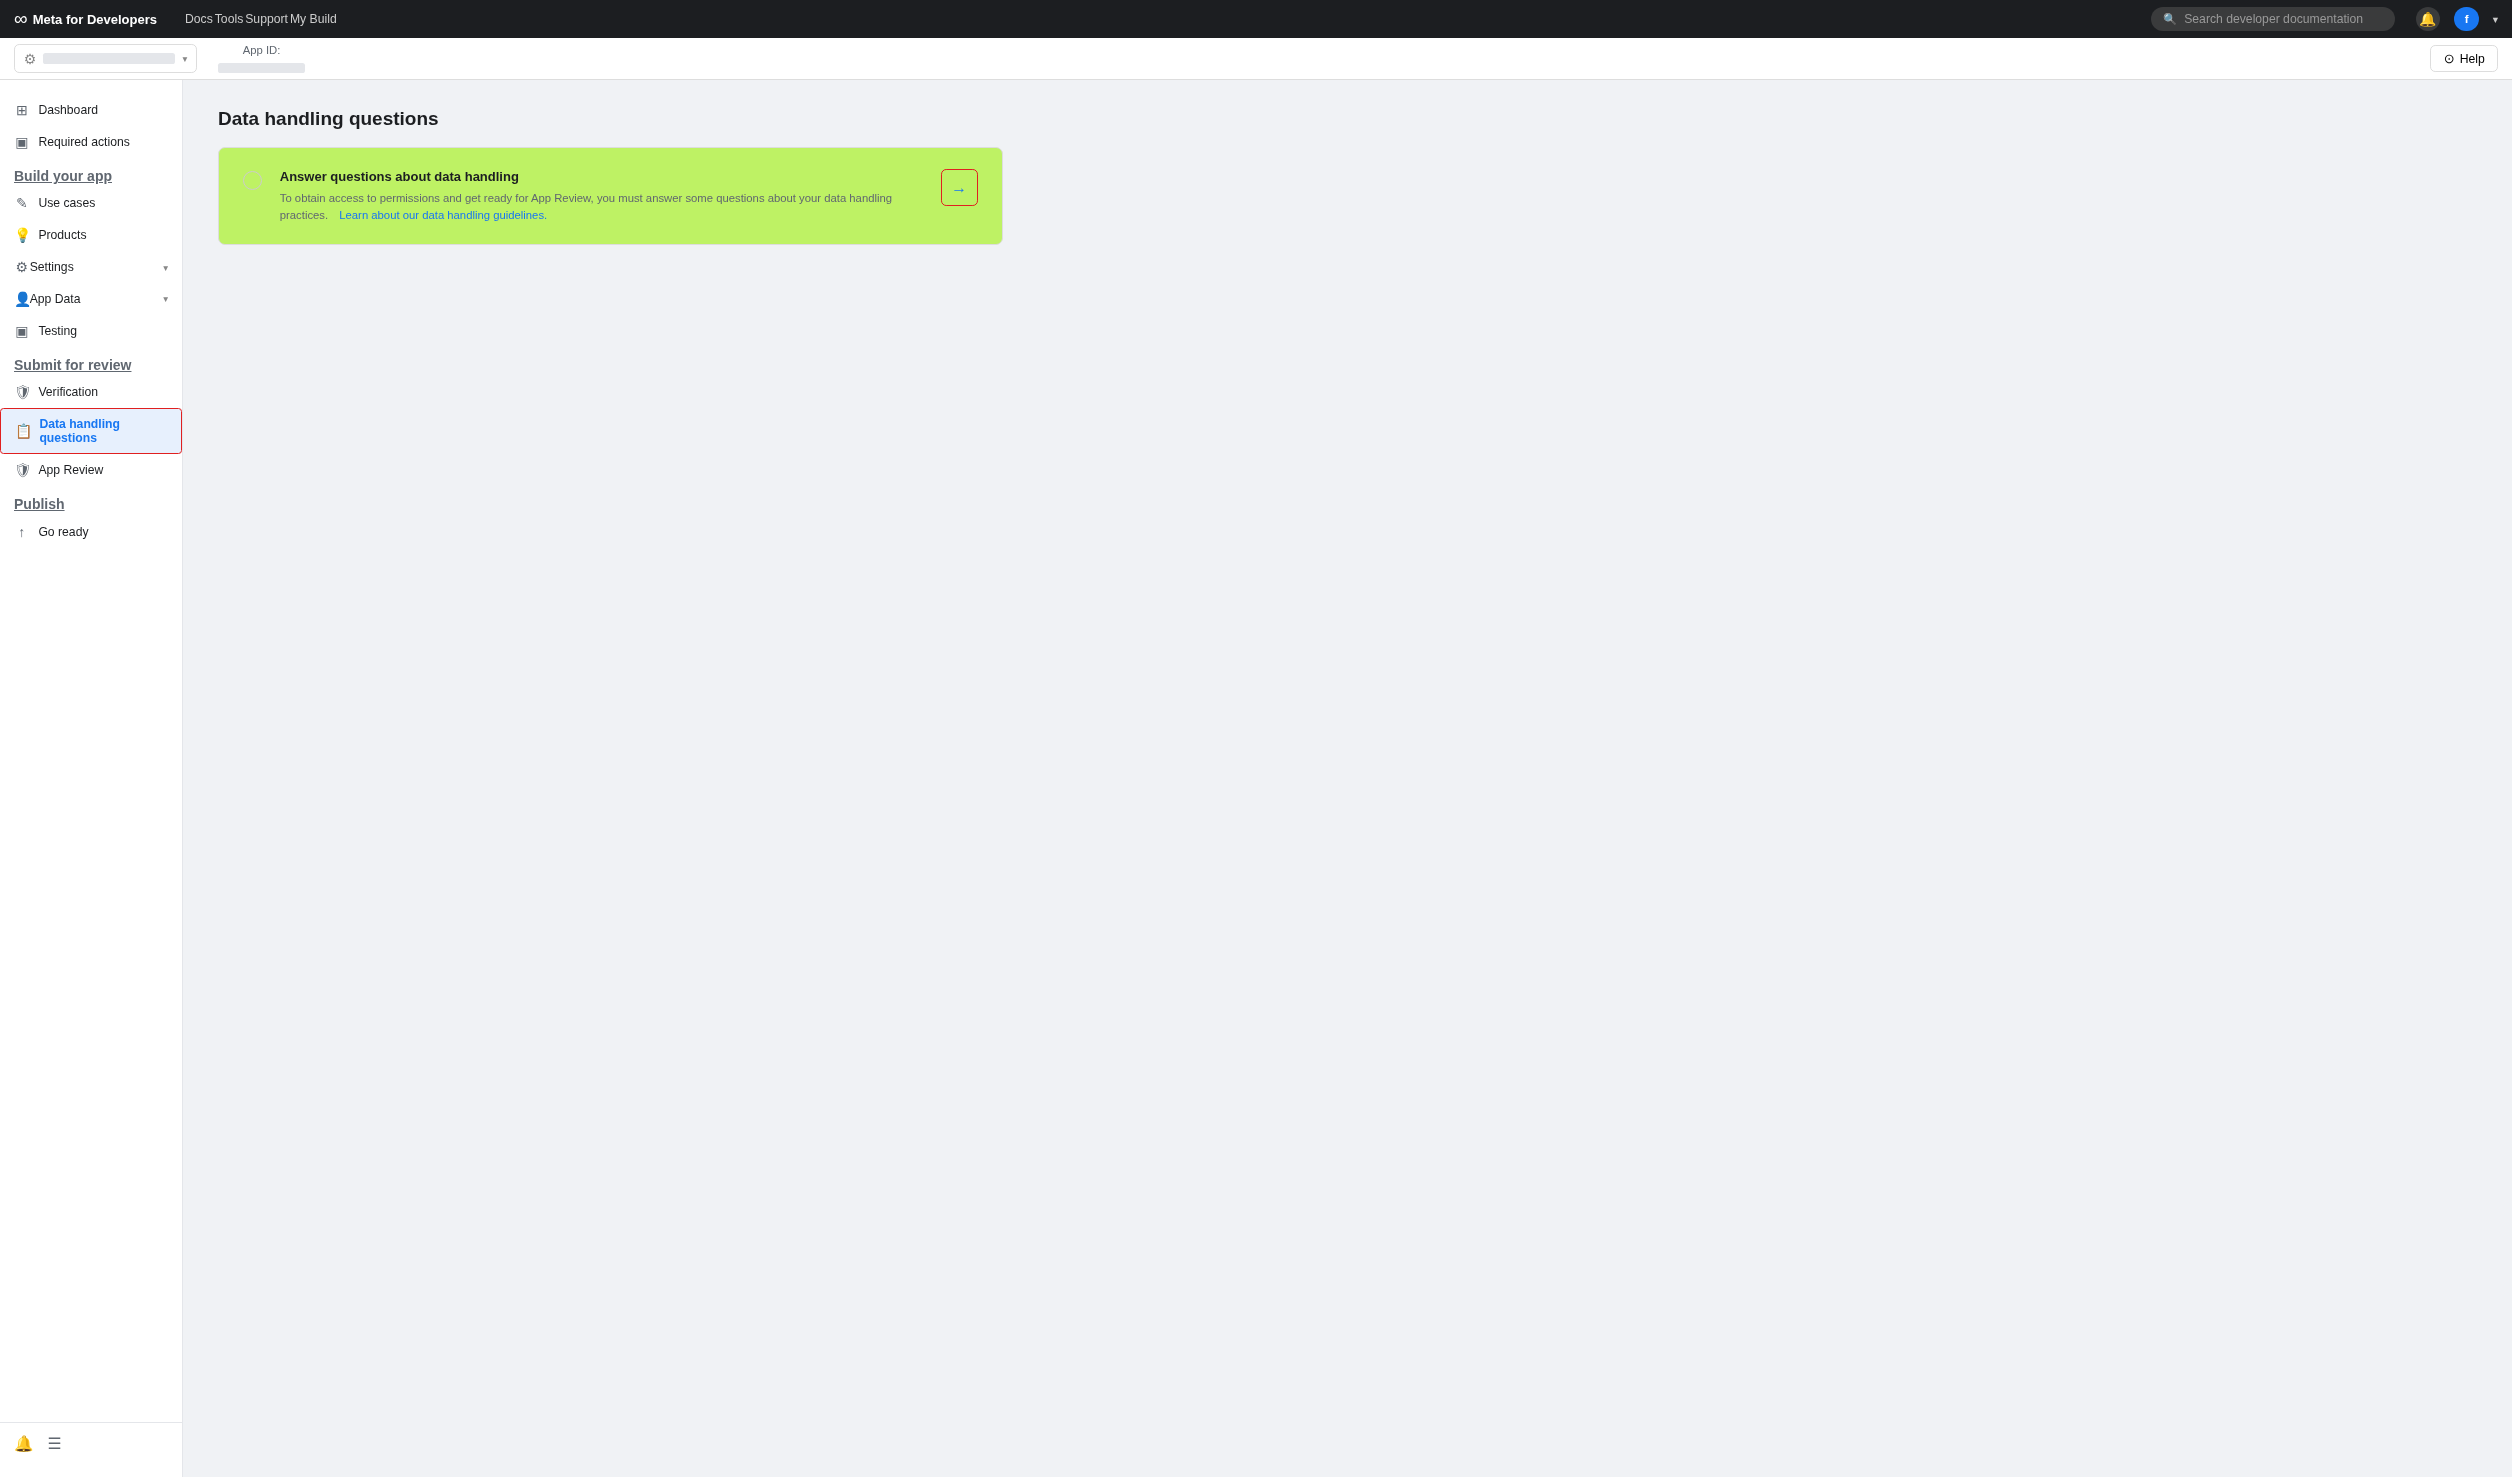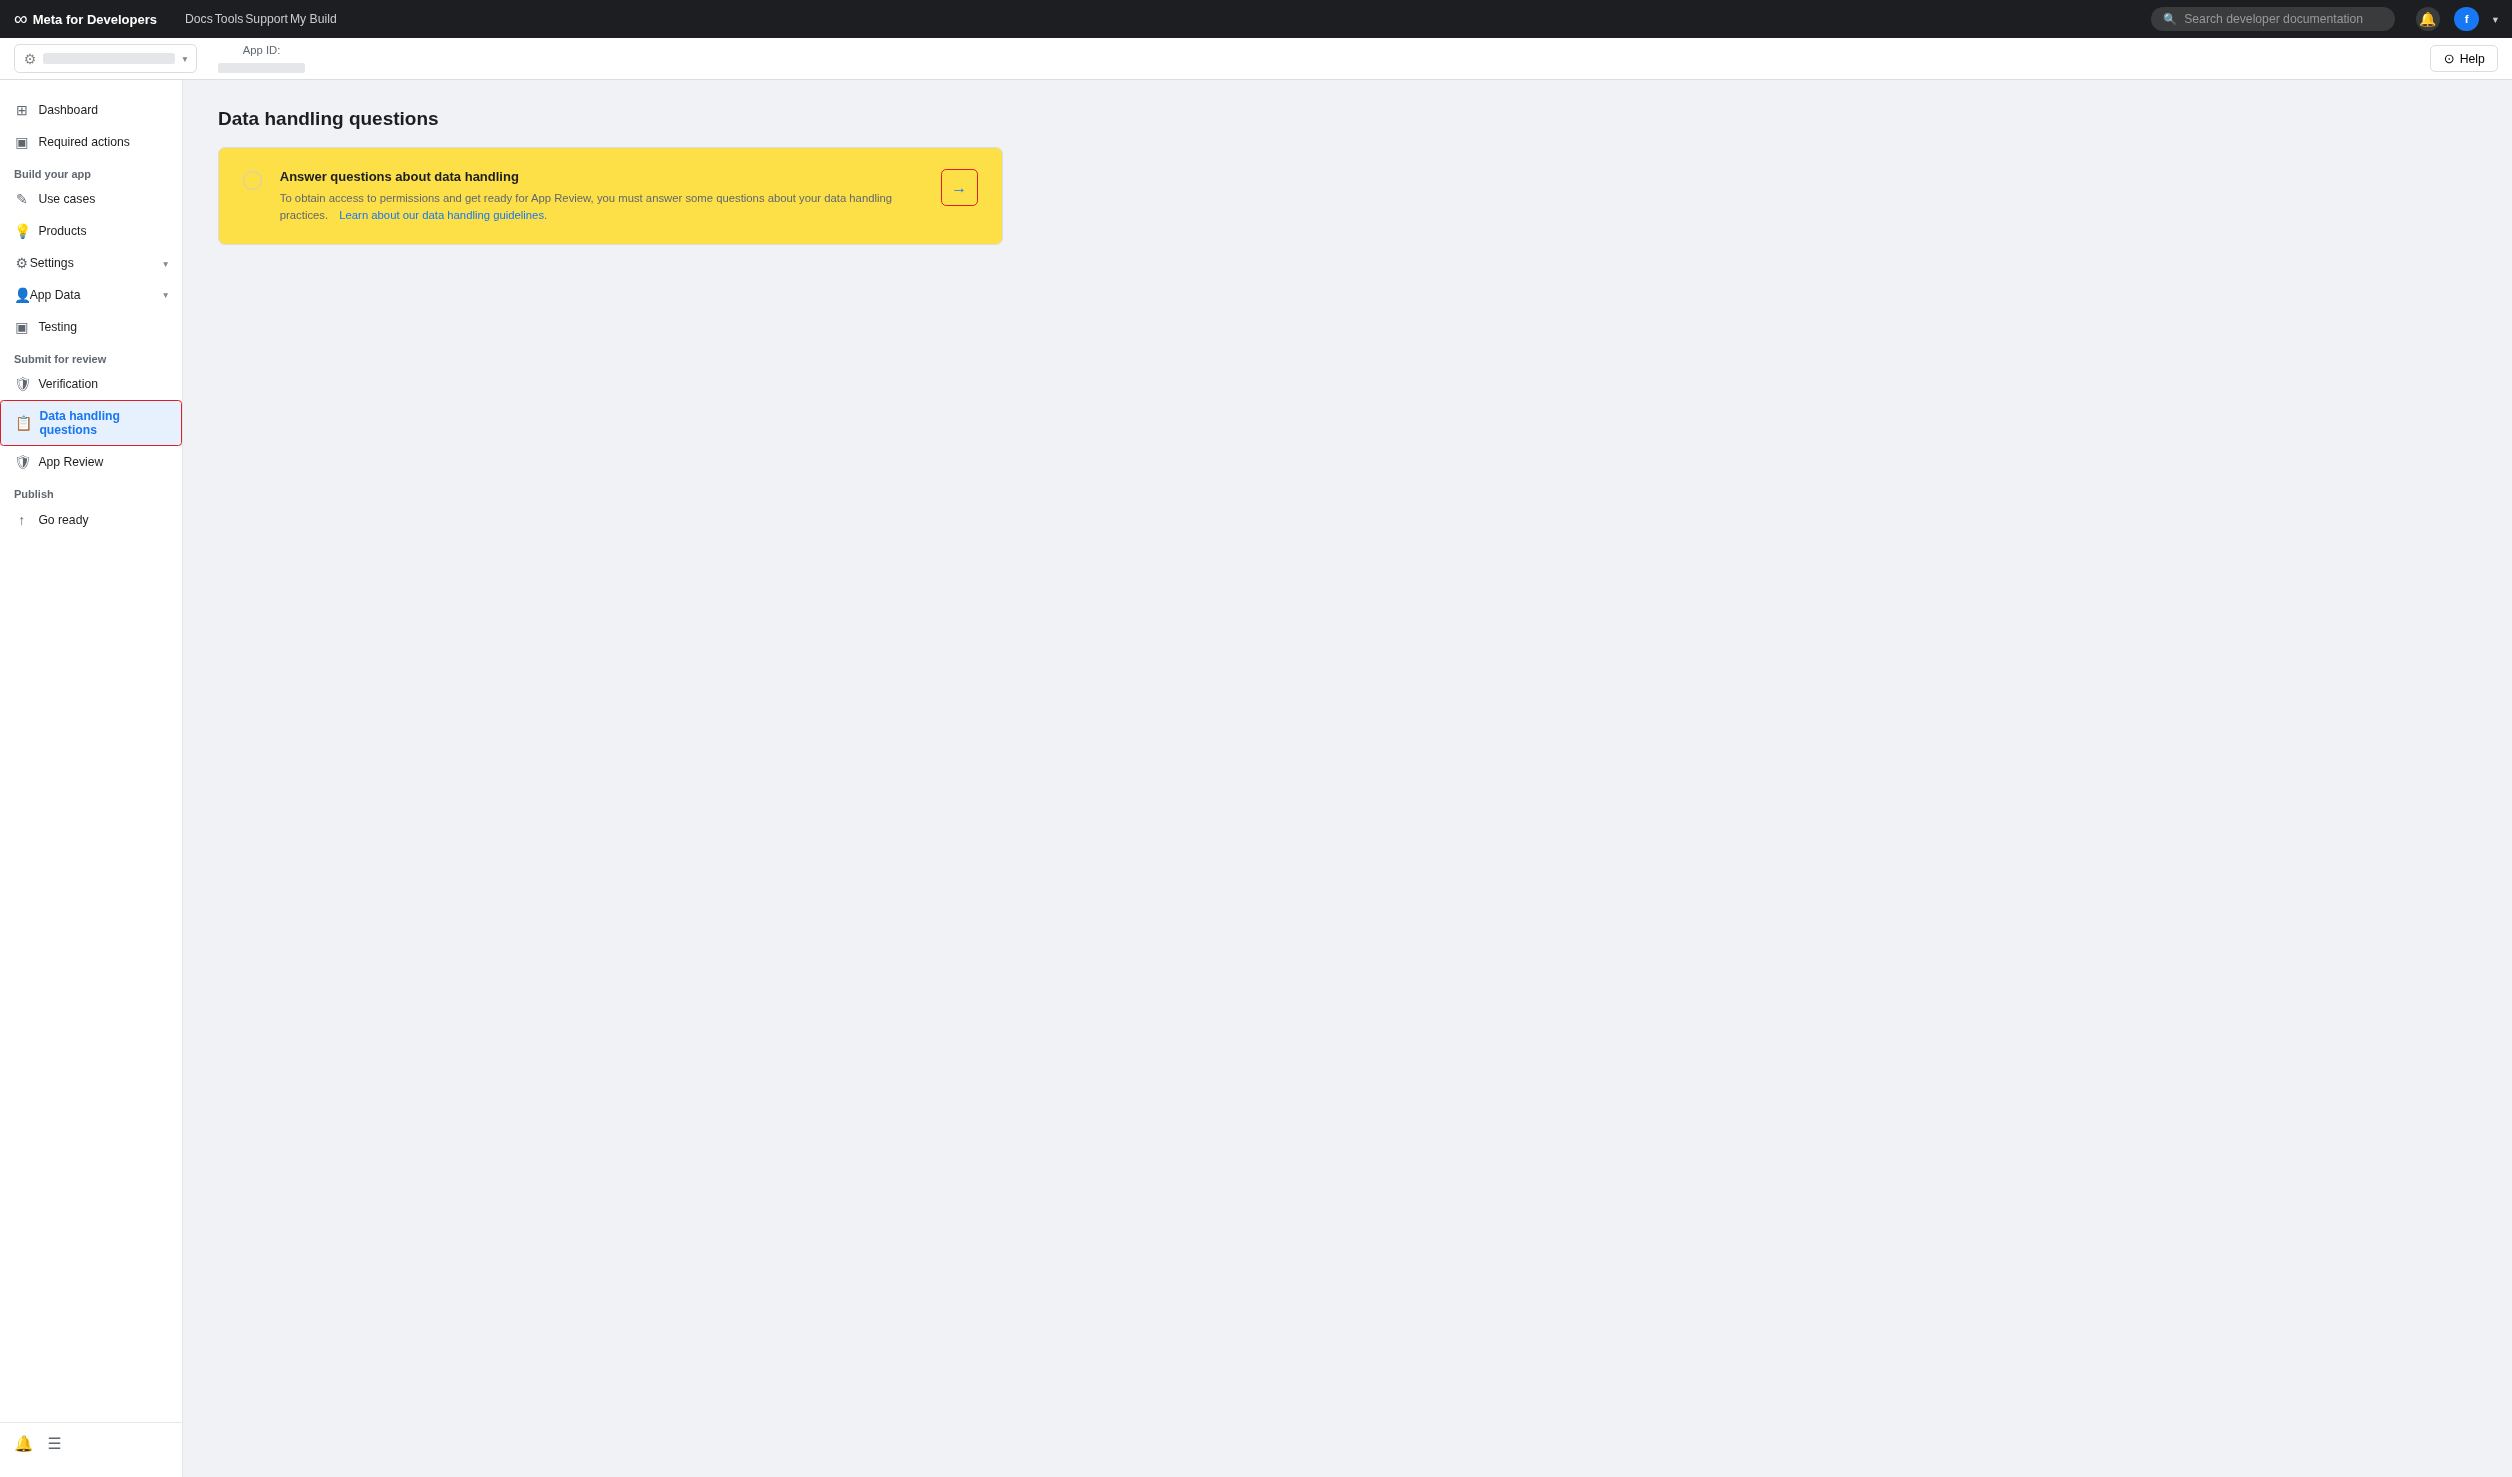--- a/index.html
+++ b/index.html
@@ -62,32 +62,32 @@
       overflow-y: auto; display: flex; flex-direction: column;
     }
     .sidebar-item {
       display: flex; align-items: center; gap: 8.7px;
       padding: 7.9px 14px; cursor: pointer; color: #1c1e21; font-size: 12.2px;
       text-decoration: none; border-radius: 0;
     }
     .sidebar-item.active { background: #e7f0fd; color: #1877f2; font-weight: 600; border: 1.7px solid #e02020; border-radius: 3.5px; }
     .sidebar-item .icon { font-size: 14px; color: #606770; flex-shrink: 0; width: 15.7px; text-align: center; }
     .sidebar-item.active .icon { color: #1877f2; }
-    .sidebar-section-label { font-size: 11px; font-weight: 700; color: #606770; padding: 10.5px 14px 3.5px; text-transform: none; }
+    .sidebar-section-label { font-size: 14px; font-weight: 700; color: #606770; padding: 10.5px 14px 3.5px; text-transform: none; text-decoration: underline; }
     .sidebar-item-row { display: flex; align-items: center; width: 100%; }
     .sidebar-item-chevron { margin-left: auto; font-size: 9.6px; color: #888; }
     .sidebar-bottom { margin-top: auto; border-top: 0.9px solid #e4e6ea; padding: 10.5px 14px; display: flex; align-items: center; gap: 14px; }
 
     
     .main-content { margin-left: 183px; flex: 1; padding: 28px 35px; }
     .page-title { font-size: 19px; font-weight: 700; color: #1c1e21; margin-bottom: 17.4px; }
 
     
     .card {
-      background: #fde047; border: 0.9px solid #ddd; border-radius: 7px;
+      background: #bef264; border: 0.9px solid #ddd; border-radius: 7px;
       padding: 21px 24.4px; display: flex; align-items: flex-start; gap: 17.4px;
       max-width: 785px;
     }
     .card-check { width: 19px; height: 19px; border: 1.7px solid #ccc; border-radius: 50%; flex-shrink: 0; margin-top: 1.7px; }
     .card-body { flex: 1; }
     .card-title { font-size: 13px; font-weight: 700; color: #1c1e21; margin-bottom: 5.2px; }
     .card-desc { font-size: 11.3px; color: #606770; line-height: 1.5; }
     .card-desc a { color: #1877f2; text-decoration: none; }
     .card-action {
       border: 1.7px solid #e02020; border-radius: 5.2px;

